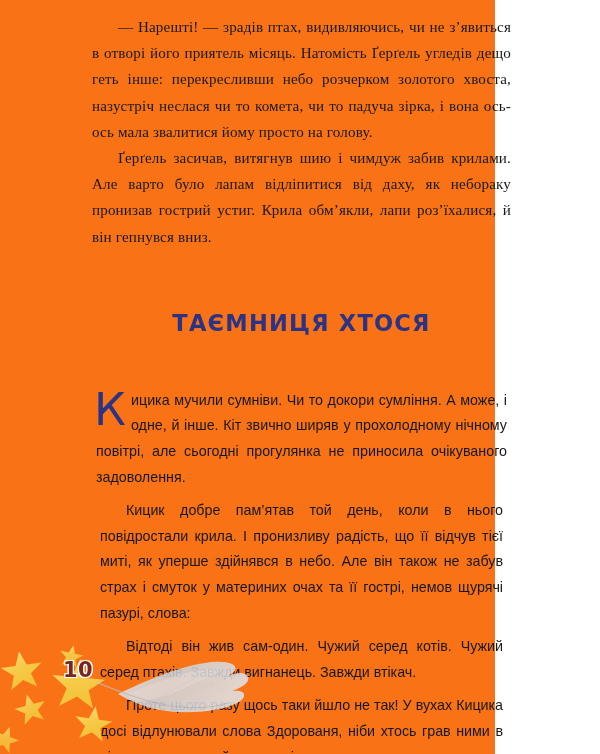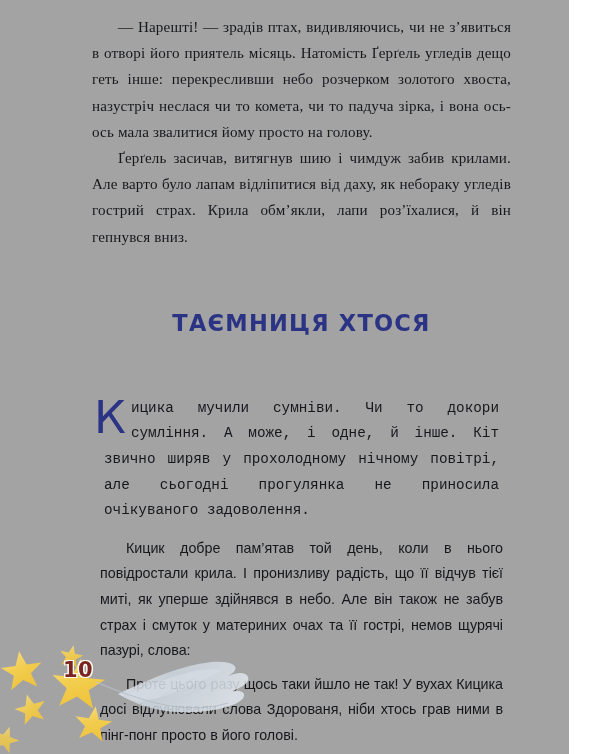--- a/index.html
+++ b/index.html
@@ -10,24 +10,24 @@
     width: 600px;
     height: 754px;
     background: #ffffff;
     font-family: "Liberation Serif", serif;
     overflow: hidden;
     position: relative;
   }
 
   .page {
     position: relative;
-    width: 569px;
+    width: 495px;
     height: 754px;
     box-sizing: border-box;
-    background: #a3a3a3;
+    background: #f97316;
   }
 
   
   .text-column {
     position: absolute;
     left: 92px;
     top: 14px;
     width: 419px;
   }
 
@@ -78,27 +78,27 @@
     float: left;
     font-family: "DejaVu Sans", sans-serif;
     font-weight: 400;
     font-size: 45px;
     line-height: 40px;
     color: #2b3384;
     margin: 2px 5px 0 0;
     padding-left: 2px;
   }
   .dropcap-para {
-    font-family: Liberation Mono, monospace;
+    font-family: Liberation Sans, sans-serif;
     font-size: 14.3px;
     line-height: 25.6px;
     color: #16181c;
     text-align: justify;
     text-indent: 0;
-    margin: 12px;
+    margin: 4px;
   }
 
   
   .decor {
     position: absolute;
     left: 0;
     bottom: 0;
     width: 320px;
     height: 140px;
     pointer-events: none;
@@ -122,34 +122,35 @@
   }
 </style>
 </head>
 <body>
 
 <div class="page">
 
   <div class="text-column">
 
     <p class="para-serif">— Нарешті! — зрадів птах, видивляючись, чи не з’явиться в отво­рі його приятель місяць. Натомість Ґерґель угледів дещо геть інше: перекресливши небо розчерком золотого хвоста, назустріч неслася чи то комета, чи то падуча зірка, і вона ось-ось мала звалитися йому просто на голову.</p>
-    <p class="para-serif">Ґерґель засичав, витягнув шию і чимдуж забив крилами. Але вар­то було лапам відліпитися від даху, як небораку угледів гострий страх. Крила обм’якли, лапи роз’їхалися, й він гепнувся вниз.</p>
+    <p class="para-serif">Ґерґель засичав, витягнув шию і чимдуж забив крилами. Але вар­то було лапам відліпитися від даху, як небораку пронизав гострий устиг. Крила обм’якли, лапи роз’їхалися, й він гепнувся вниз.</p>
 
     <div class="gap-before-title"></div>
 
     <h1 class="chapter-title">ТАЄМНИЦЯ ХТОСЯ</h1>
 
     <div class="gap-after-title"></div>
 
     <div class="dropcap-block">
       <span class="dropcap">К</span>
       <p class="dropcap-para">ицика мучили сумніви. Чи то докори сумління. А може, і одне, й інше. Кіт звично ширяв у прохолодному нічному повітрі, але сьогодні прогулянка не приносила очікуваного задоволення.</p>
     </div>
 
     <p class="para-sans">Кицик добре пам’ятав той день, коли в нього повідростали кри­ла. І пронизливу радість, що її відчув тієї миті, як уперше здійнявся в небо. Але він також не забув страх і смуток у материних очах та її гострі, немов щурячі пазурі, слова:</p>
+    <p class="para-sans">Відтоді він жив сам-один. Чужий серед котів. Чужий серед птахів. Завжди вигнанець. Завжди втікач.</p>
     <p class="para-sans">Проте цього разу щось таки йшло не так! У вухах Кицика досі від­лунювали слова Здорованя, ніби хтось грав ними в пінг-понг просто в його голові.</p>
 
   </div>
 
   <svg class="decor" viewBox="0 0 320 140">
     <defs>
       <linearGradient id="featherGrad" x1="0" y1="0" x2="1" y2="0.3">
         <stop offset="0%" stop-color="#e8edf2"></stop>
         <stop offset="45%" stop-color="#ccd5de"></stop>
         <stop offset="100%" stop-color="#dfe6ec"></stop>

